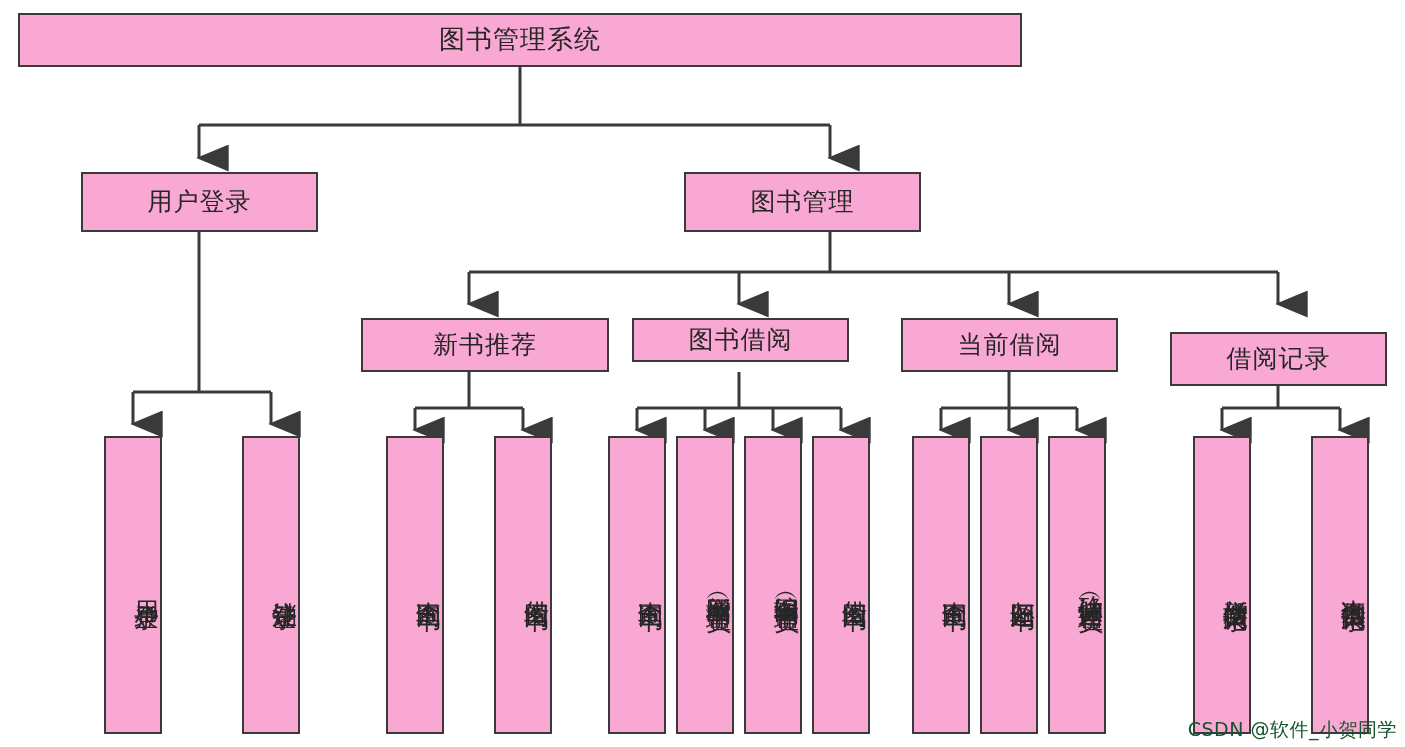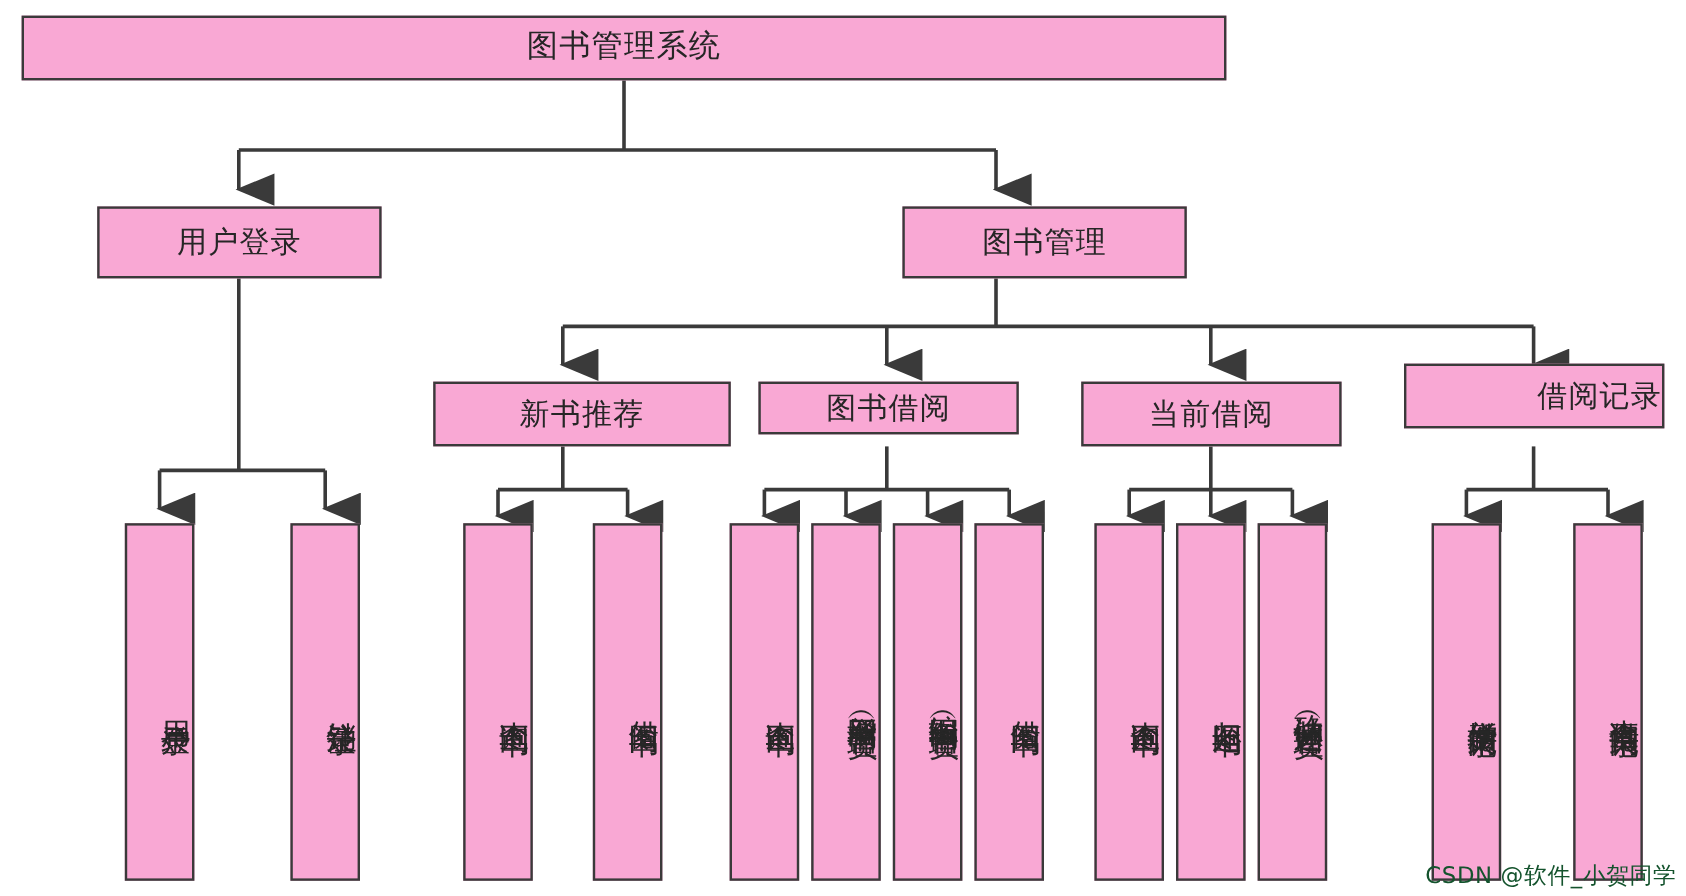--- a/index.html
+++ b/index.html
@@ -124,34 +124,34 @@
     </g>
   </svg>
 
   <div class="node horiz" id="root-node" style="left:18px; top:13px; width:1004px; height:54px;">
     <span>图书管理系统</span>
   </div>
 
   <div class="node horiz" style="left:81px; top:172px; width:237px; height:60px;">
     <span>用户登录</span>
   </div>
-  <div class="node horiz" style="left:752px; top:172px; width:237px; height:60px;">
+  <div class="node horiz" style="left:684px; top:172px; width:237px; height:60px;">
     <span>图书管理</span>
   </div>
 
   <div class="node horiz" style="left:361px; top:318px; width:248px; height:54px;">
     <span>新书推荐</span>
   </div>
   <div class="node horiz" style="left:632px; top:318px; width:217px; height:44px;">
     <span>图书借阅</span>
   </div>
   <div class="node horiz" style="left:901px; top:318px; width:217px; height:54px;">
     <span>当前借阅</span>
   </div>
-  <div class="node horiz" style="left:1170px; top:303px; width:217px; height:54px;justify-content:flex-end;">
+  <div class="node horiz" style="left:1170px; top:332px; width:217px; height:54px;">
     <span>借阅记录</span>
   </div>
 
   <div class="node vert" style="left:104px; top:436px; width:58px; height:298px;">
     <div class="vert-inner">
         <span>用户登录</span>
       </div>
   </div>
   <div class="node vert" style="left:242px; top:436px; width:58px; height:298px;">
     <div class="vert-inner">

